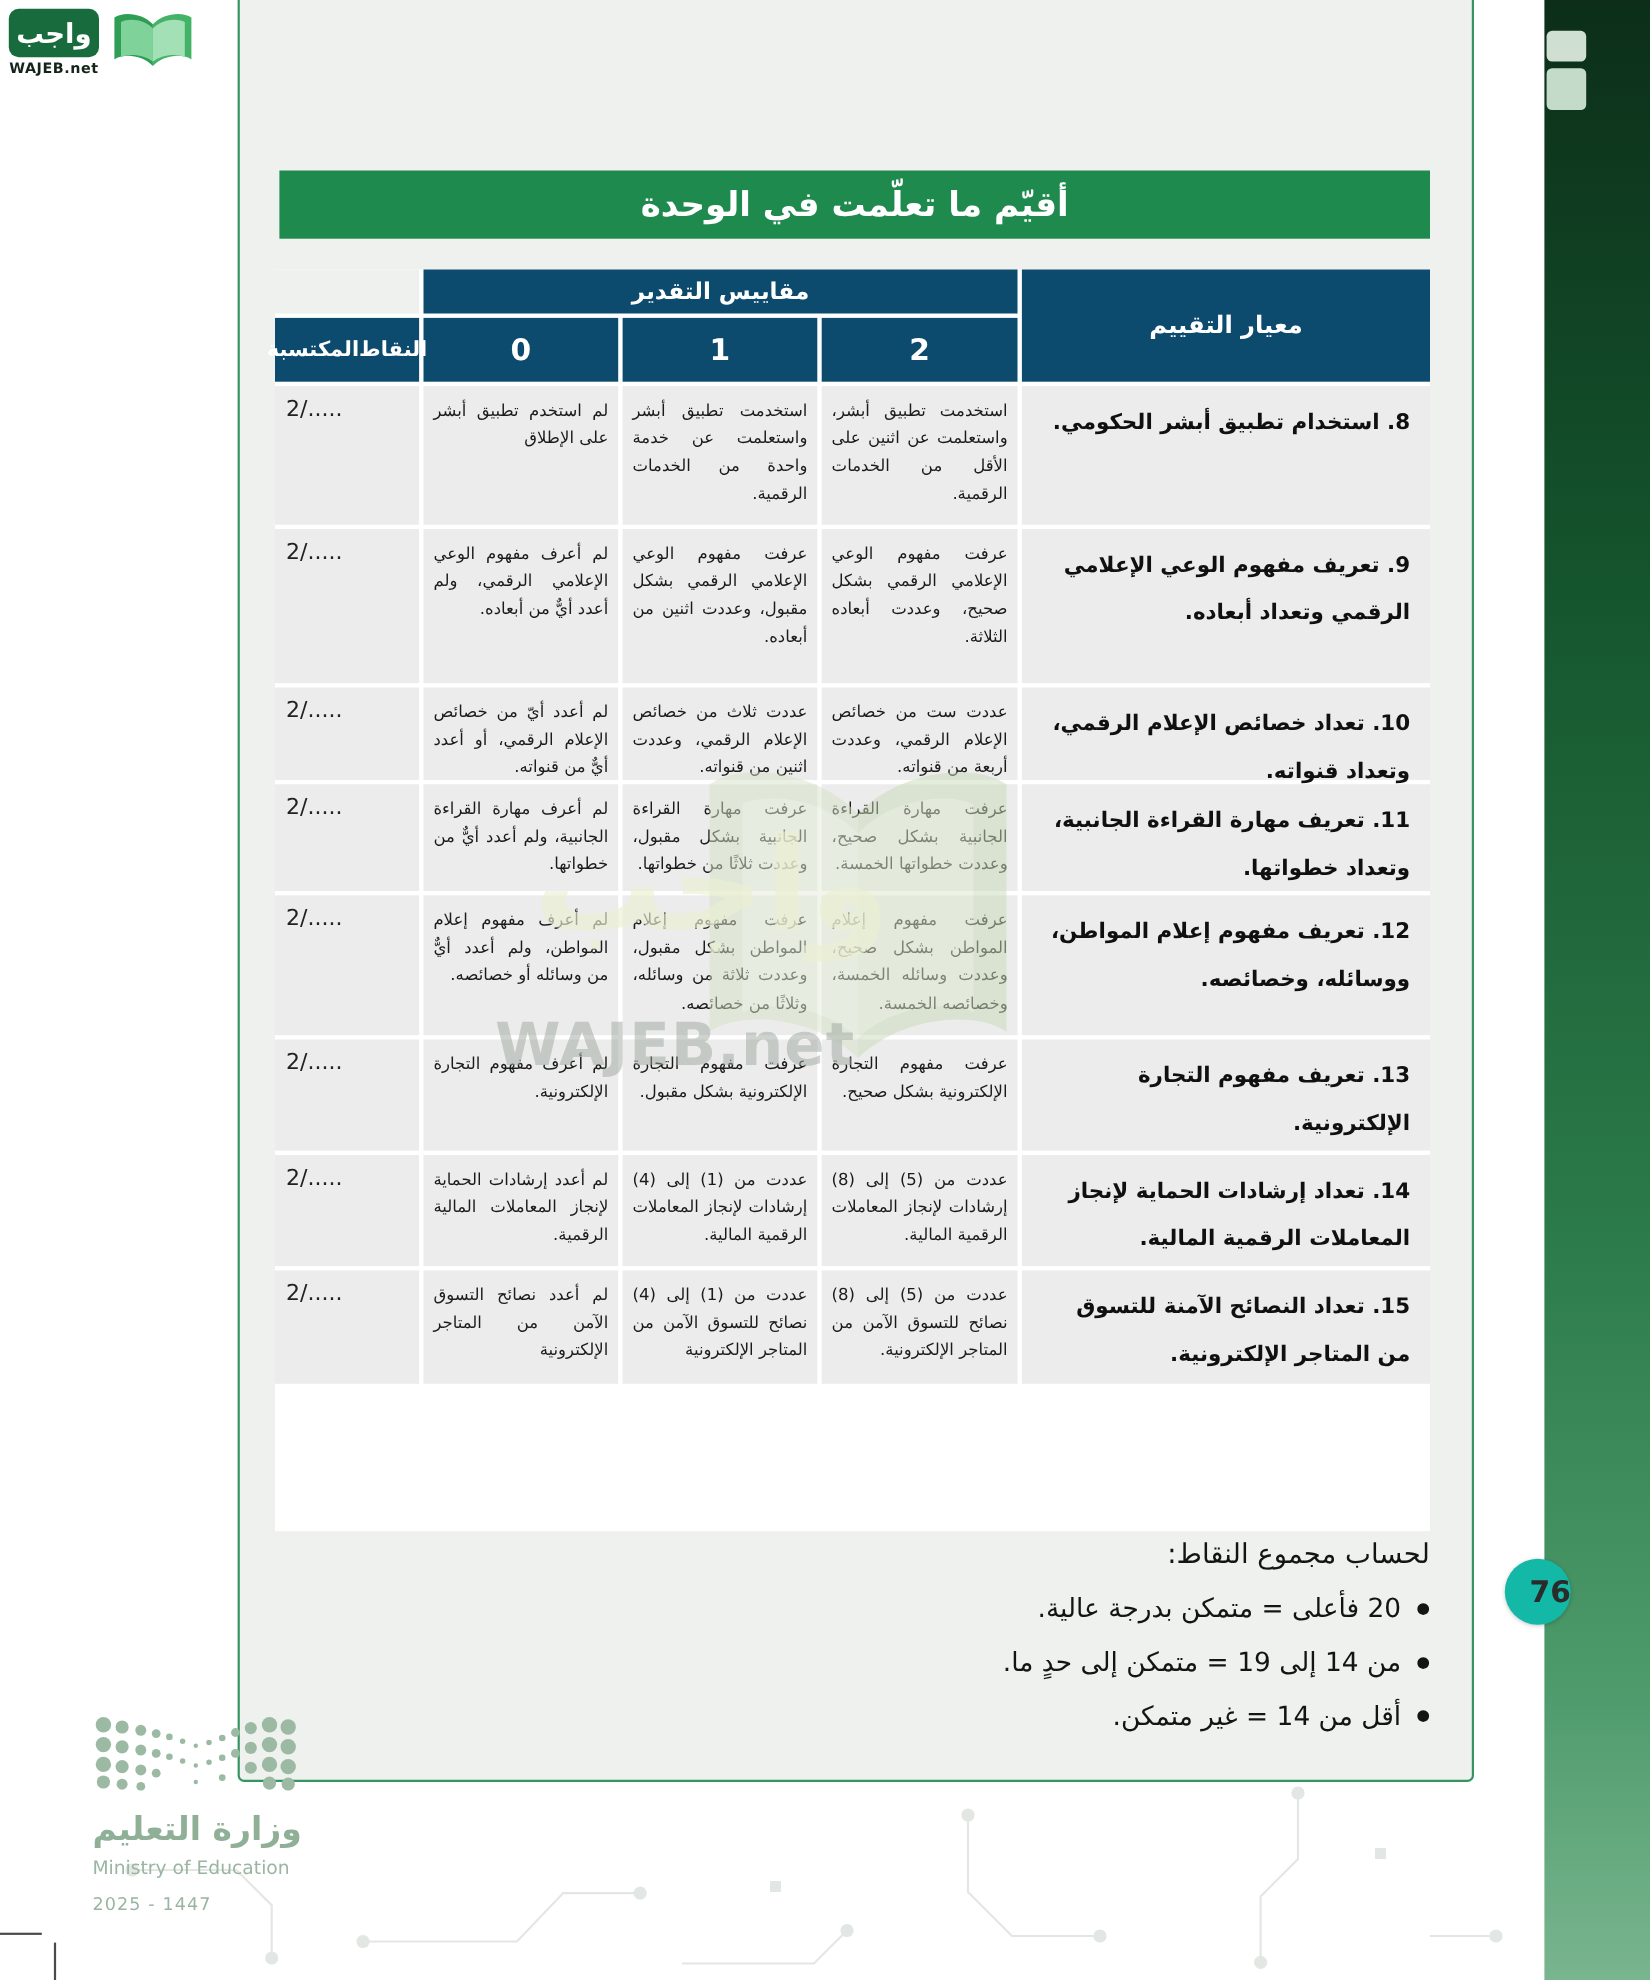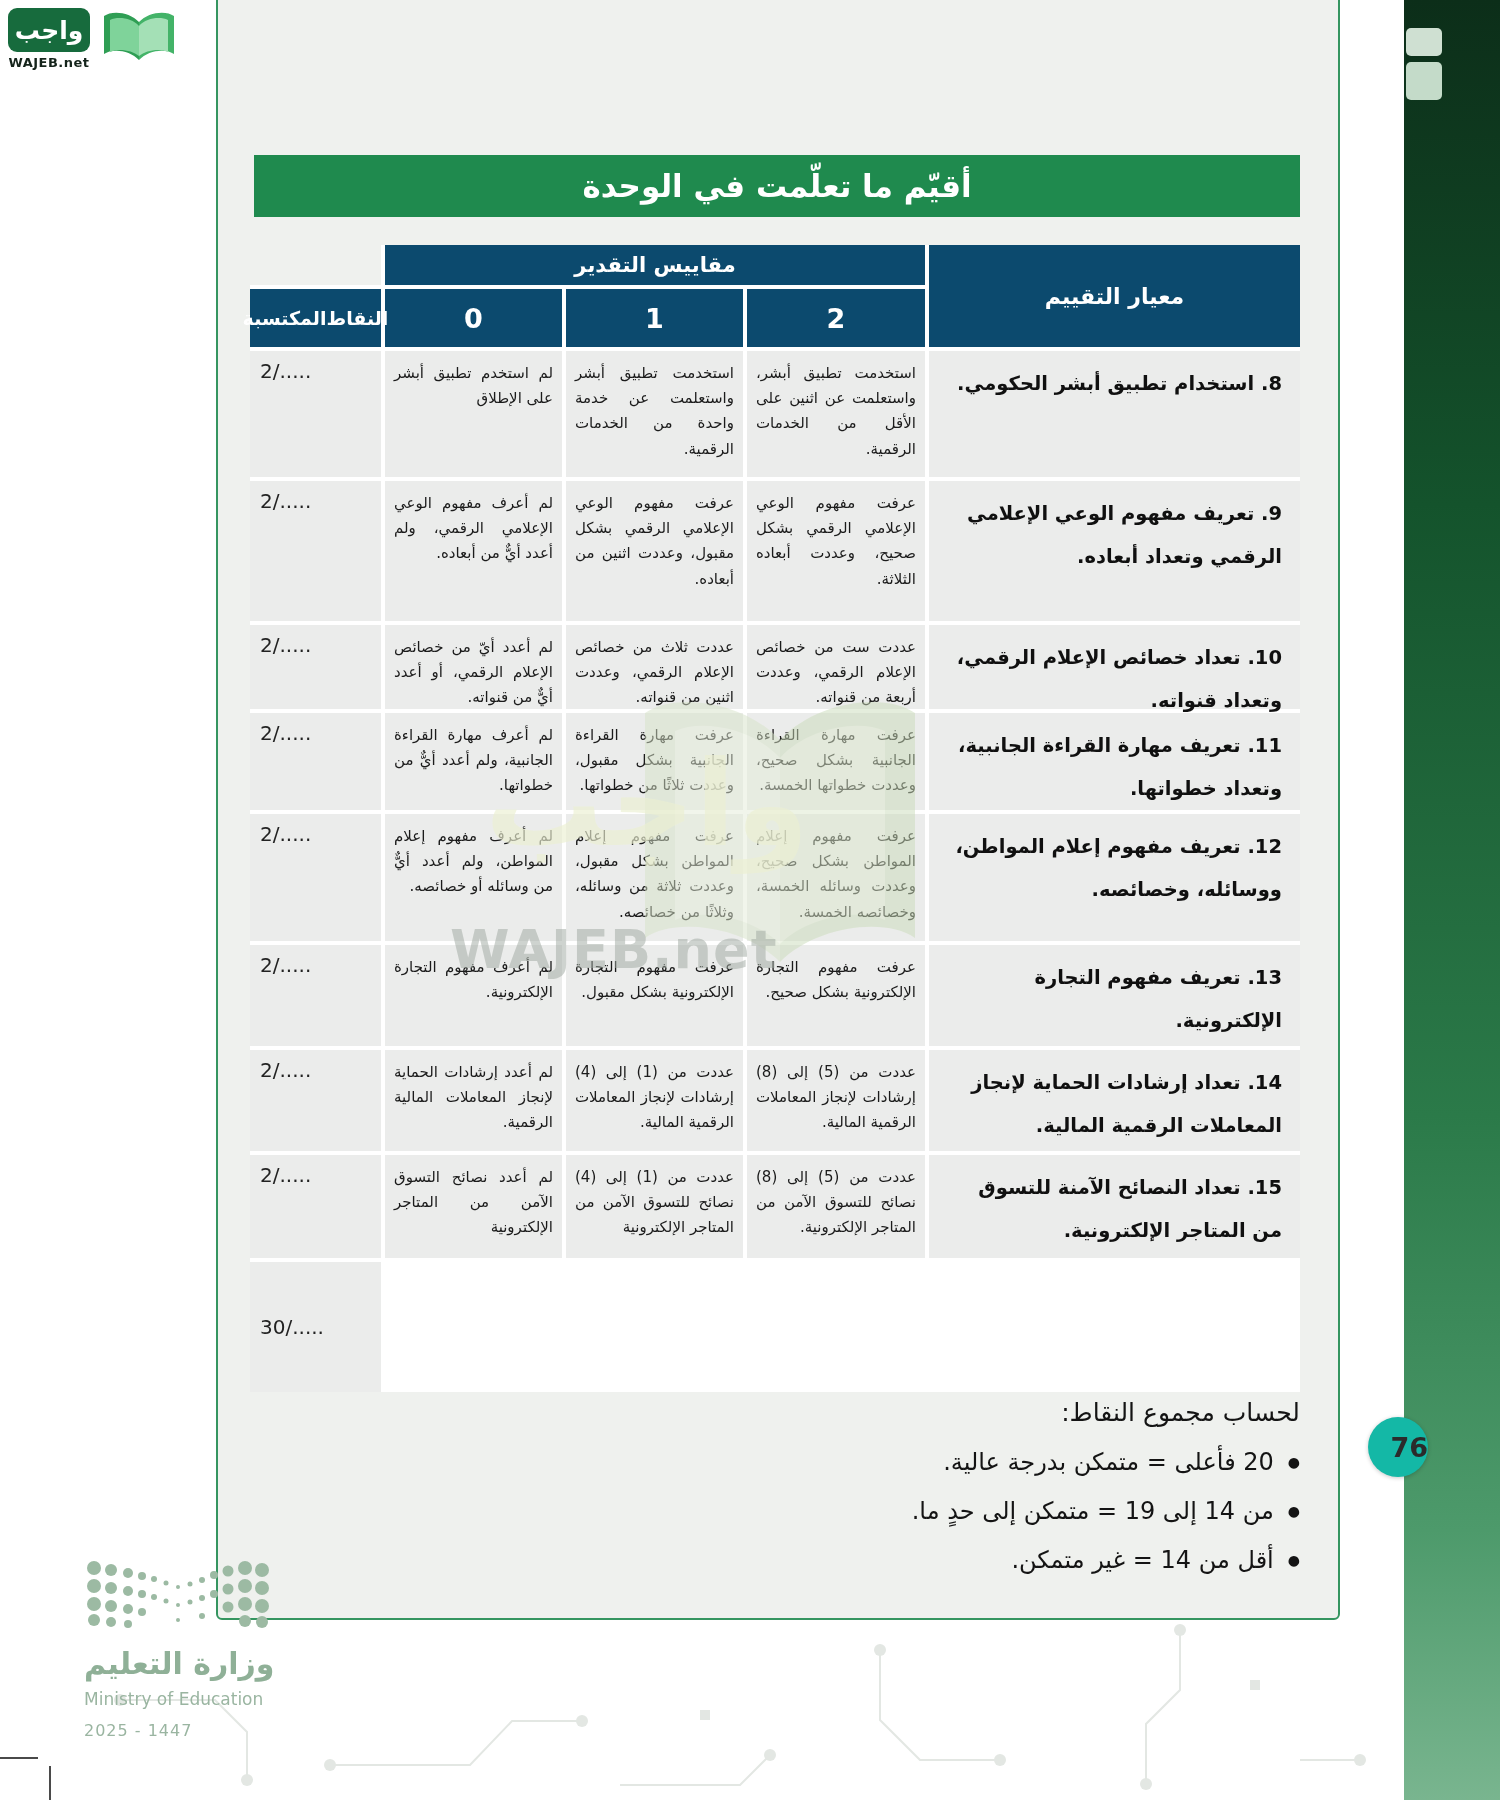--- a/index.html
+++ b/index.html
@@ -197,21 +197,20 @@
       <div class="pt">2/.....</div>
     </div>
     <div class="t-row">
       <div class="cr">15. تعداد النصائح الآمنة للتسوق من المتاجر الإلكترونية.</div>
       <div class="sc">عددت من (5) إلى (8) نصائح للتسوق الآمن من المتاجر الإلكترونية.</div>
       <div class="sc">عددت من (1) إلى (4) نصائح للتسوق الآمن من المتاجر الإلكترونية</div>
       <div class="sc">لم أعدد نصائح التسوق الآمن من المتاجر الإلكترونية</div>
       <div class="pt">2/.....</div>
     </div>
 
-    <div class="total-points">30/.....</div>
   </div>
 
   <div class="watermark">
     <svg class="wm-book" width="300" height="330" viewBox="0 0 100 110">
       <path d="M50 20 C38 7 15 4 5 11 L5 86 C15 79 38 82 50 94 Z" fill="#d7e3c8"></path>
       <path d="M50 20 C62 7 85 4 95 11 L95 86 C85 79 62 82 50 94 Z" fill="#cbdcba"></path>
       <path d="M50 26 C41 16 24 13 15 17 L15 80 C24 76 41 79 50 88 Z" fill="#e4edd8"></path>
       <path d="M50 26 C59 16 76 13 85 17 L85 80 C76 76 59 79 50 88 Z" fill="#dce8cc"></path>
     </svg>
     <div class="wm-text">واجب</div>

